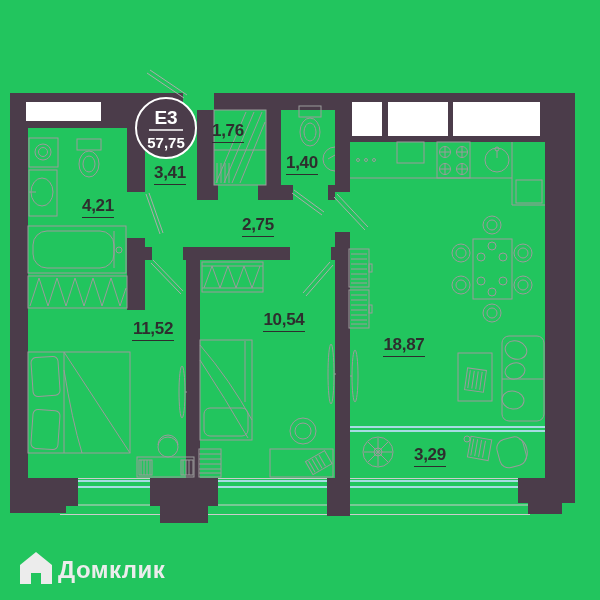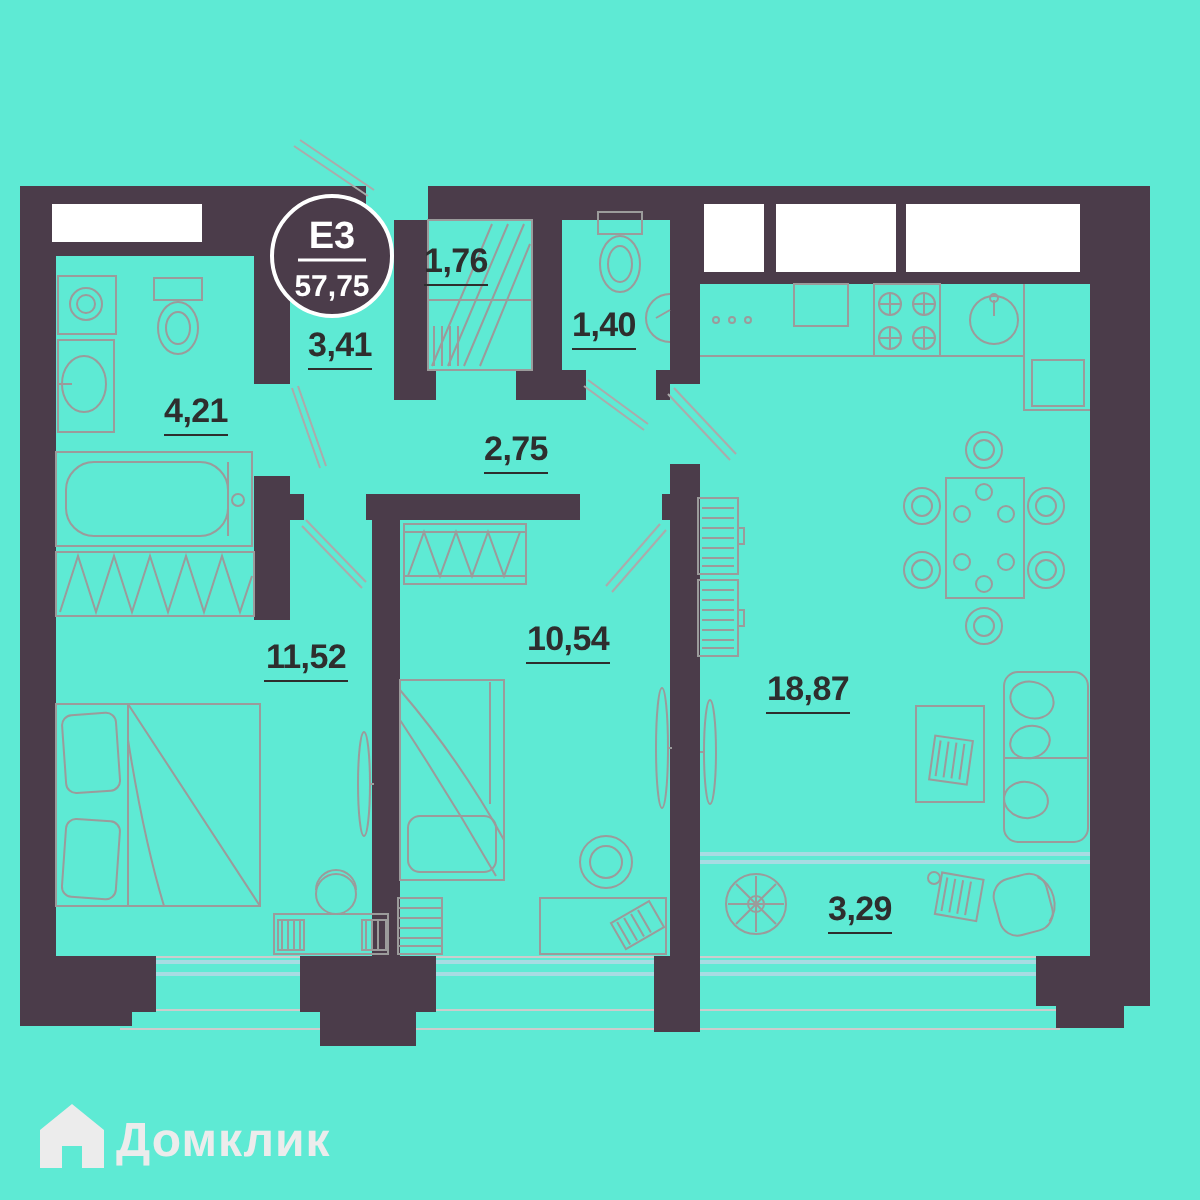--- a/index.html
+++ b/index.html
@@ -1,16 +1,16 @@
 <!DOCTYPE html>
 <html><head>
 <meta charset="utf-8">
 <style>
   html,body{margin:0;padding:0;background:#fff;}
-  .canvas{position:relative;width:600px;height:600px;background:#5eead4;overflow:hidden;
+  .canvas{position:relative;width:600px;height:600px;background:#22c55e;overflow:hidden;
           font-family:"Liberation Sans",sans-serif;}
   svg text.room-label{font-family:"Liberation Sans",sans-serif;font-weight:700;
           font-size:17px;fill:#2e2e2e;letter-spacing:-0.3px;}
   svg text.badge-unit{font-family:"Liberation Sans",sans-serif;font-weight:700;
           font-size:19px;fill:#ffffff;}
   svg text.badge-area{font-family:"Liberation Sans",sans-serif;font-weight:700;
           font-size:15px;fill:#ffffff;}
   svg text.watermark-text{font-family:"Liberation Sans",sans-serif;font-weight:700;
           font-size:24px;fill:#ececec;letter-spacing:0.5px;}
 </style>

